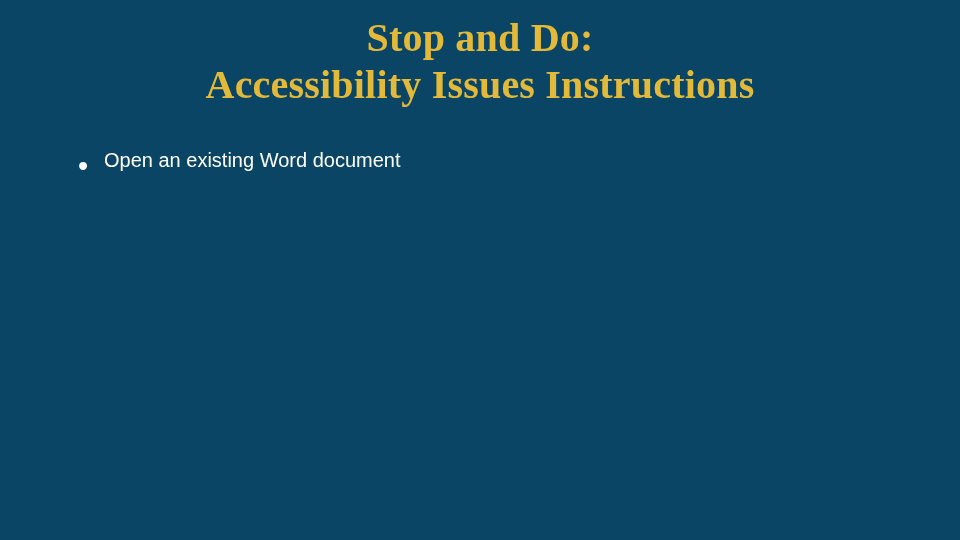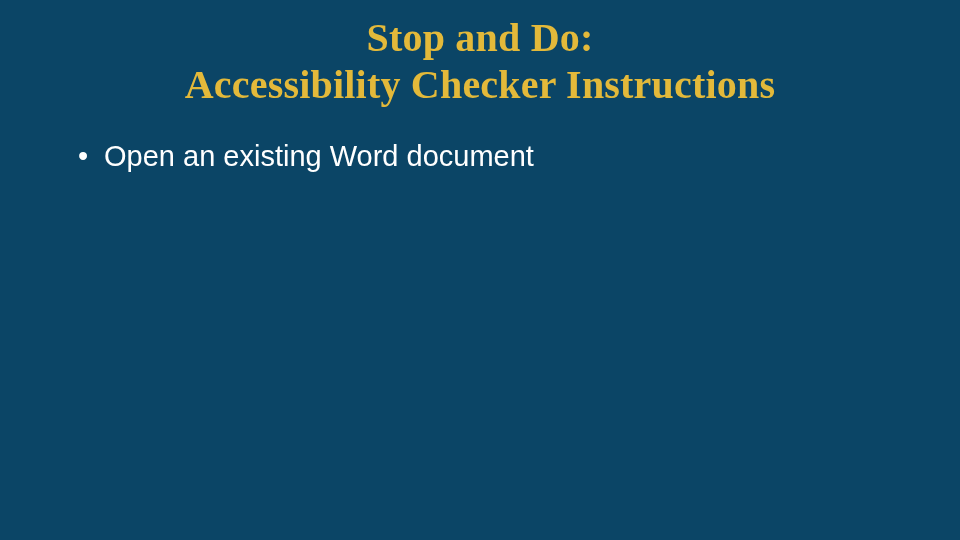--- a/index.html
+++ b/index.html
@@ -21,49 +21,49 @@
     padding-top: 14px;
   }
   .title {
     text-align: center;
     font-family: Georgia, 'Times New Roman', serif;
     font-weight: 700;
     color: #e3b93a;
     font-size: 40px;
     line-height: 1.18;
     letter-spacing: 0.2px;
-    margin: 0 auto 30px auto;
+    margin: 0 auto 40px auto;
   }
   ul.body-list {
     list-style: none;
     margin: 0;
     padding: 0 60px 0 76px;
   }
   ul.body-list li {
     position: relative;
     color: #ffffff;
-    font-size: 29px;
+    font-size: 20px;
     line-height: 1.25;
     padding-left: 28px;
     margin-bottom: 2px;
   }
   ul.body-list li::before {
     content: "•";
     position: absolute;
     left: 2px;
     top: 0;
     font-size: 29px;
     line-height: 1.25;
     color: #ffffff;
   }
 </style>
 </head>
 <body>
 
 <div class="slide">
   <h1 class="title">
     <span>Stop and Do:</span><br>
-    <span>Accessibility Checker Instructions</span>
+    <span>Accessibility Issues Instructions</span>
   </h1>
   <ul class="body-list">
     <li>Open an existing Word document</li>
   </ul>
 </div>
 
 </body></html>

